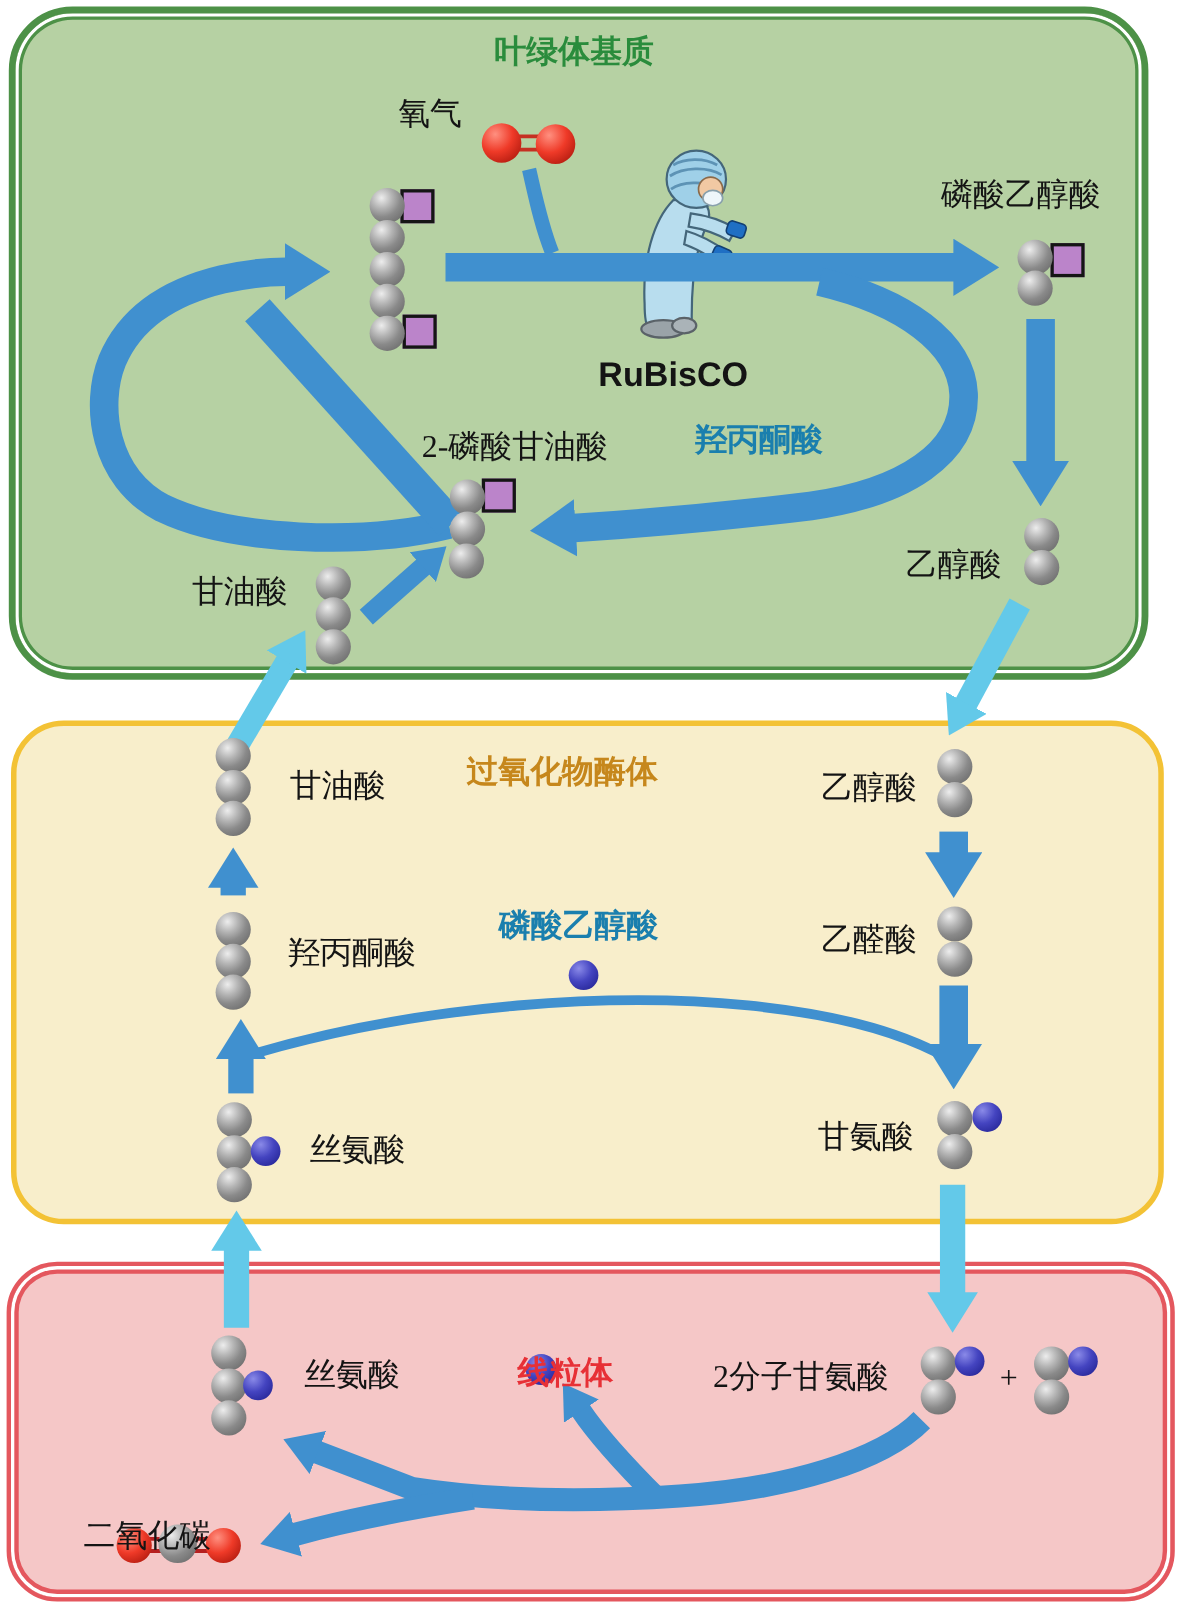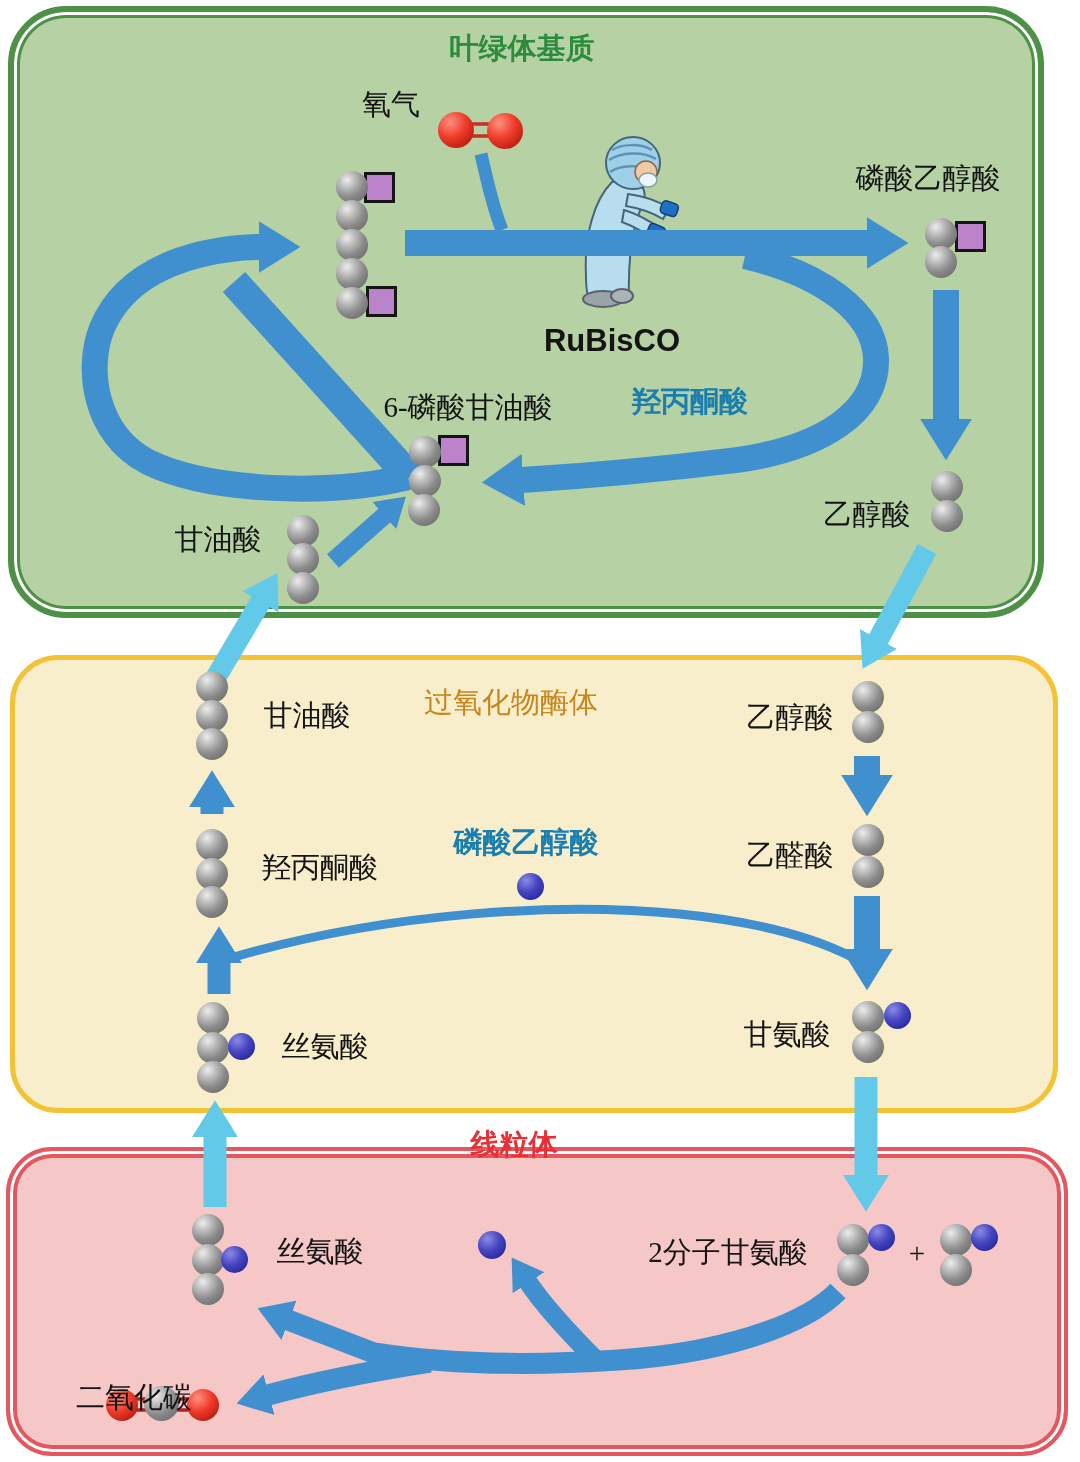--- a/index.html
+++ b/index.html
@@ -11,21 +11,21 @@
     box-shadow:inset 0 0 0 3px #ffffff, inset 0 0 0 6px #4d9147;}
   .box-yellow{left:10px;top:655px;width:1048px;height:458px;border-radius:48px;
     background:#f8eecb;border:5px solid #f3c235;}
   .box-red{left:6px;top:1147px;width:1062px;height:309px;border-radius:46px;
     background:#f5c7c7;border:4px solid #e4575e;
     box-shadow:inset 0 0 0 3px #ffffff, inset 0 0 0 7px #e4575e;}
   #arrows{position:absolute;left:0;top:0;z-index:2;}
   .lbl{position:absolute;z-index:4;transform:translate(-50%,-50%);white-space:nowrap;
        font-size:29px;color:#141414;line-height:1;}
   .t-green{color:#2a8c3c;font-weight:bold;}
-  .t-gold{color:#c6871c;font-weight:normal;}
+  .t-gold{color:#c6871c;font-weight:bold;}
   .t-red{color:#e73036;font-weight:bold;}
   .t-blue{color:#1a7fae;font-weight:bold;}
   .t-sans{font-family:"Liberation Sans","DejaVu Sans",sans-serif;font-size:31px;font-weight:bold;}
   .mol{position:absolute;left:0;top:0;width:0;height:0;z-index:3;}
   .ball,.sq{position:absolute;display:block;}
   .ball{border-radius:50%;}
   .b-c{background:radial-gradient(circle at 34% 28%, #ededed 0%, #b5b5b5 30%, #8a8a8a 55%, #5f5f5f 100%);}
   .b-n{background:radial-gradient(circle at 34% 28%, #8a8ae8 0%, #4444c0 45%, #1c1c8a 100%);}
   .b-o{background:radial-gradient(circle at 34% 28%, #ff9080 0%, #ef3a28 45%, #9c0f06 100%);}
   .sq{box-sizing:border-box;background:#bb84ca;border:3px solid #151515;}
@@ -95,35 +95,35 @@
         <path d="M 128,1410 H 158"></path>
       <path d="M 168,1399 H 197"></path>
         <path d="M 168,1410 H 197"></path>
     </g>
   </svg>
 
   <div class="lbl t-green" style="left:522px;top:48px">叶绿体基质</div>
   <div class="lbl" style="left:391px;top:104px">氧气</div>
   <div class="lbl" style="left:928px;top:178px">磷酸乙醇酸</div>
   <div class="lbl t-sans" style="left:612px;top:340px">RuBisCO</div>
-  <div class="lbl" style="left:468px;top:407px">6-磷酸甘油酸</div>
+  <div class="lbl" style="left:468px;top:407px">2-磷酸甘油酸</div>
   <div class="lbl t-blue" style="left:690px;top:401px">羟丙酮酸</div>
   <div class="lbl" style="left:218px;top:539px">甘油酸</div>
   <div class="lbl" style="left:867px;top:514px">乙醇酸</div>
 
   <div class="lbl" style="left:307px;top:715px">甘油酸</div>
   <div class="lbl t-gold" style="left:511px;top:702px">过氧化物酶体</div>
   <div class="lbl" style="left:320px;top:867px">羟丙酮酸</div>
   <div class="lbl t-blue" style="left:526px;top:842px">磷酸乙醇酸</div>
   <div class="lbl" style="left:790px;top:717px">乙醇酸</div>
   <div class="lbl" style="left:790px;top:855px">乙醛酸</div>
   <div class="lbl" style="left:325px;top:1046px">丝氨酸</div>
   <div class="lbl" style="left:787px;top:1034px">甘氨酸</div>
 
-  <div class="lbl t-red" style="left:514px;top:1144px">线粒体</div>
+  <div class="lbl t-red" style="left:514px;top:1249px">线粒体</div>
   <div class="lbl" style="left:320px;top:1251px">丝氨酸</div>
   <div class="lbl" style="left:728px;top:1252px">2分子甘氨酸</div>
   <div class="lbl" style="left:917px;top:1253px">+</div>
   <div class="lbl" style="left:134px;top:1397px">二氧化碳</div>
 
   <div class="mol">
     <i class="ball b-o" style="left:438px;top:112px;width:36px;height:36px"></i>
     <i class="ball b-o" style="left:487px;top:113px;width:36px;height:36px"></i>
   </div>
 

